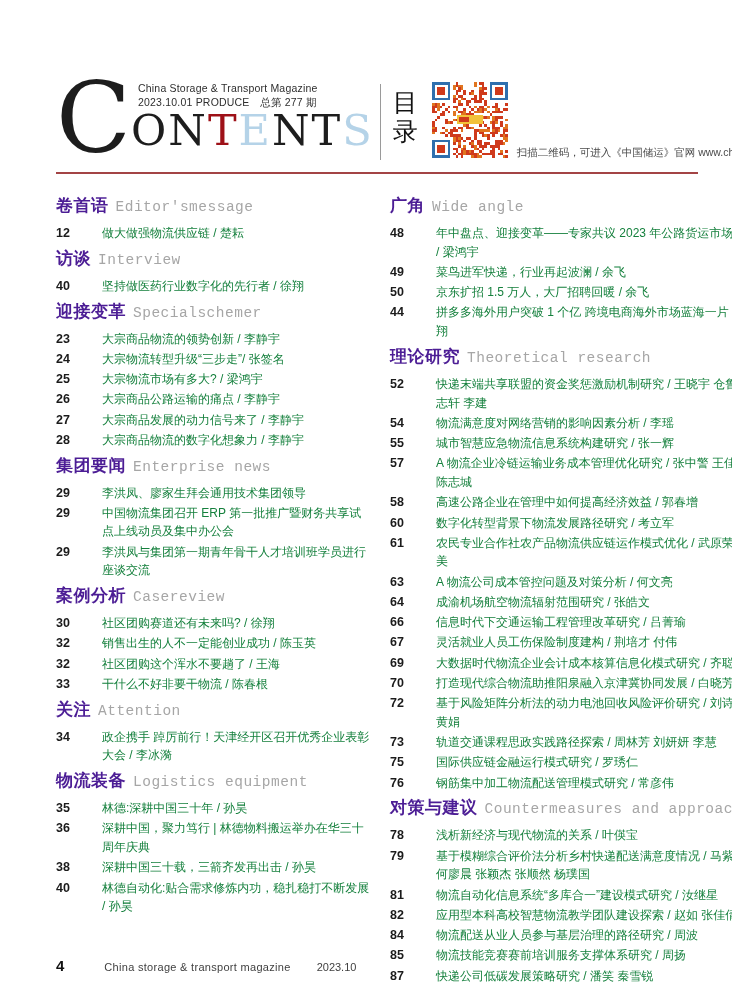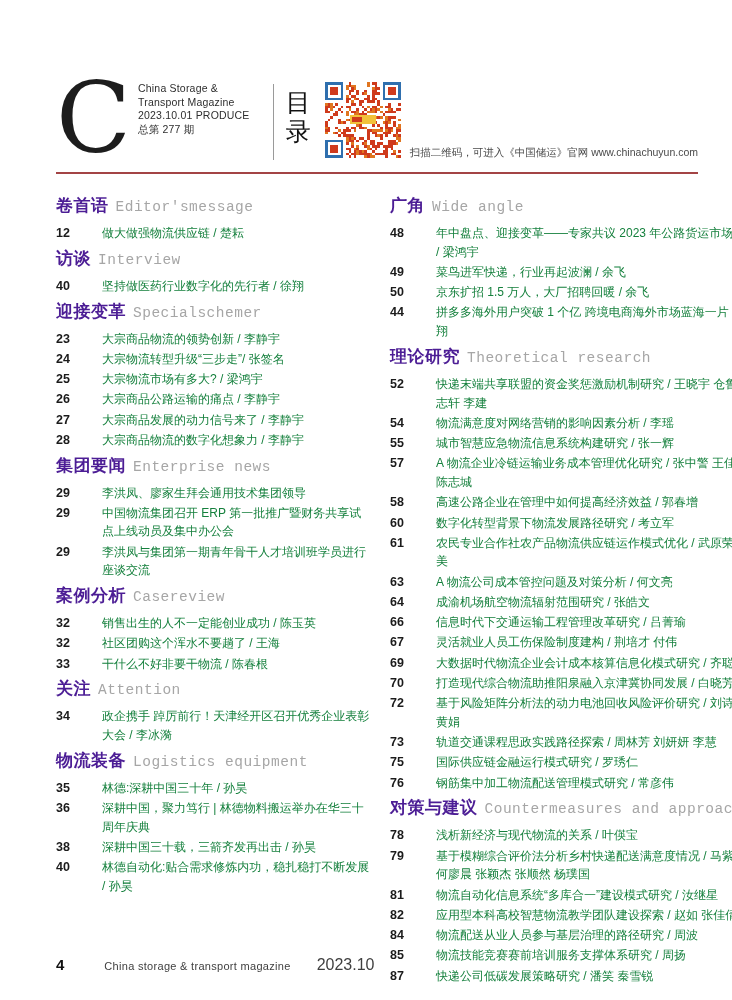--- a/index.html
+++ b/index.html
@@ -51,35 +51,36 @@
   .sec-head { margin-bottom: 7px; white-space: nowrap; }
   .sec-zh { font-size: 17px; font-weight: 700; color: #4c1d95; letter-spacing: .5px; }
   .sec-en { font-family: Liberation Mono, monospace; font-size: 14.5px; color: #a6a6a6; margin-left: 7px; letter-spacing: .5px; }
   .entry { display: flex; margin-bottom: 1.5px; }
   .entry .num { flex: 0 0 46px; font-size: 12.5px; font-weight: 700; color: #1b1b1b; line-height: 1.5; }
   .entry .title { flex: 1; font-size: 12px; color: #15803d; line-height: 1.56; word-break: break-all; }
   
   .footer { position: absolute; left: 56px; bottom: 26px; display: flex; align-items: baseline; }
   .footer .pg { font-size: 15px; font-weight: 700; color: #111; }
   .footer .mag { font-size: 11px; color: #3f3f3f; margin-left: 40px; letter-spacing: .3px; }
-  .footer .issue { font-size: 16px; color: #3f3f3f; margin-left: 26px; }
+  .footer .issue { font-size: 11px; color: #3f3f3f; margin-left: 26px; }
 </style>
 </head>
 <body>
 
 <div class="page">
 
   <div class="header">
     <div class="logo-block">
       <span class="big-c">C</span>
       <div class="logo-right">
         <div class="mag-info">
           <div>China Storage &amp; Transport Magazine</div>
           <div>2023.10.01 PRODUCE　总第 277 期</div>
         </div>
+        <div class="ontents"><span style="color: rgb(29, 29, 29);">O</span><span style="color: rgb(29, 29, 29);">N</span><span style="color: rgb(158, 17, 24);">T</span><span style="color: rgb(181, 211, 232);">E</span><span style="color: rgb(29, 29, 29);">N</span><span style="color: rgb(29, 29, 29);">T</span><span style="color: rgb(181, 211, 232);">S</span></div>
       </div>
     </div>
     <div class="header-right">
       <div class="header-vline"></div>
       <div class="toc-vertical">
           <div>目</div>
           <div>录</div>
         </div>
       <div class="qr-wrap">
         <svg id="qr-svg" width="76" height="76" viewBox="0 0 29 29" shape-rendering="crispEdges">
@@ -490,20 +491,24 @@
     <span class="title">李洪凤与集团第一期青年骨干人才培训班学员进行座谈交流</span>
   </div>
 </div>
   </div>
 
   <div class="section">
     <div class="sec-head">
       <span class="sec-zh">案例分析</span><span class="sec-en">Casereview</span>
     </div>
     <div class="entries">
+  <div class="entry">
+    <span class="num">30</span>
+    <span class="title">社区团购赛道还有未来吗? / 徐翔</span>
+  </div>
 
   <div class="entry">
     <span class="num">32</span>
     <span class="title">销售出生的人不一定能创业成功 / 陈玉英</span>
   </div>
 
   <div class="entry">
     <span class="num">32</span>
     <span class="title">社区团购这个浑水不要趟了 / 王海</span>
   </div>

